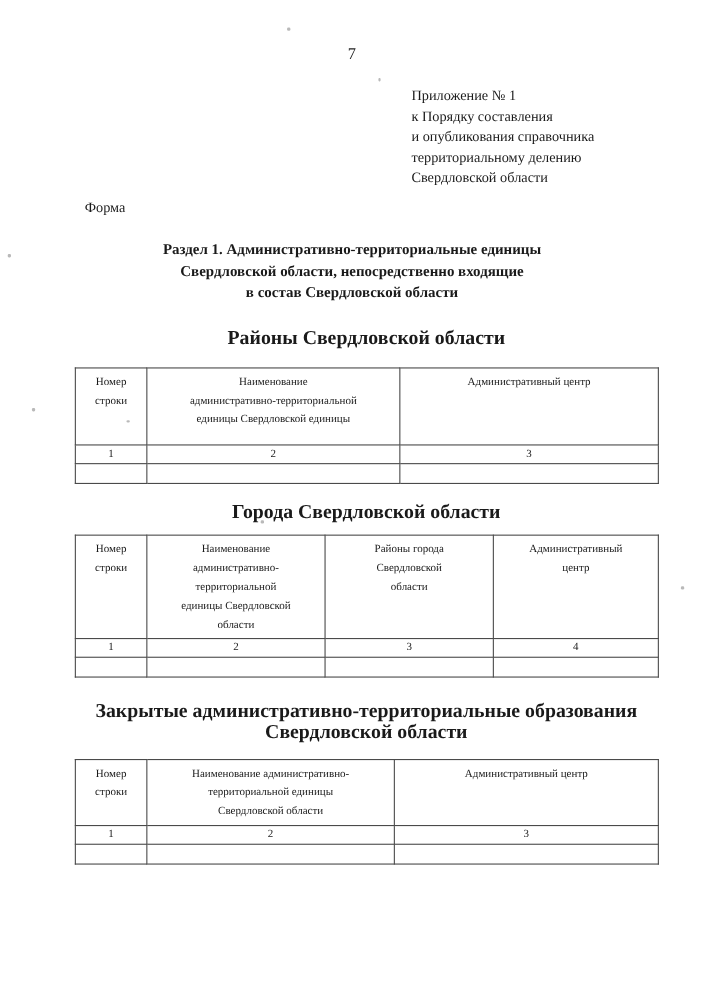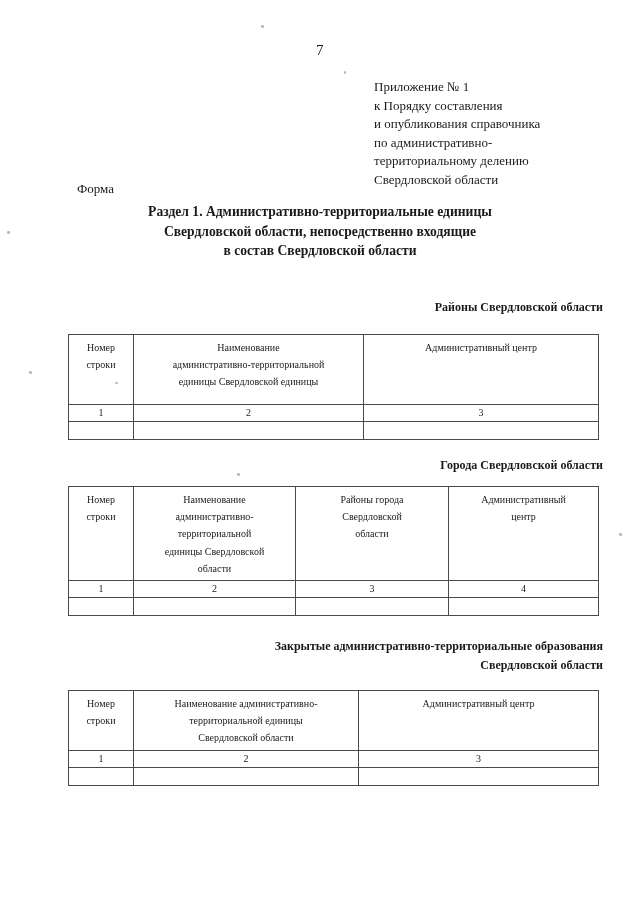--- a/index.html
+++ b/index.html
@@ -51,36 +51,36 @@
     position: absolute;
     left: 77px;
     top: 181px;
     font-size: 13px;
   }
 
   
   .section-title {
     position: absolute;
     left: 70px;
-    top: 202px;
+    top: 217px;
     width: 500px;
     text-align: center;
     font-size: 13.6px;
     font-weight: bold;
     line-height: 19.5px;
   }
   .section-title div { white-space: nowrap; }
 
   
   .table-caption {
     position: absolute;
     width: 540px;
     left: 63px;
-    text-align: right;
-    font-size: 12px;
+    text-align: center;
+    font-size: 18px;
     font-weight: bold;
     line-height: 19px;
   }
   .table-caption div { white-space: nowrap; }
   #caption-1 { top: 298px; }
   #caption-2 { top: 456px; }
   #caption-3 { top: 637px; }
 
   
   .doc-table {
@@ -129,21 +129,20 @@
   <div class="speck" style="left:115px; top:382px; width:3px; height:2px;"></div>
   <div class="speck" style="left:237px; top:473px; width:3px; height:3px;"></div>
   <div class="speck" style="left:619px; top:533px; width:3px; height:3px;"></div>
 
   <div class="page-number">7</div>
 
   <div class="addressee">
     <div>Приложение № 1</div>
     <div>к Порядку составления</div>
     <div>и опубликования справочника</div>
-    <div>по административно-</div>
     <div>территориальному делению</div>
     <div>Свердловской области</div>
   </div>
 
   <div class="forma-label">Форма</div>
 
   <div class="section-title">
     <div>Раздел 1. Административно-территориальные единицы</div>
     <div>Свердловской области, непосредственно входящие</div>
     <div>в состав Свердловской области</div>

